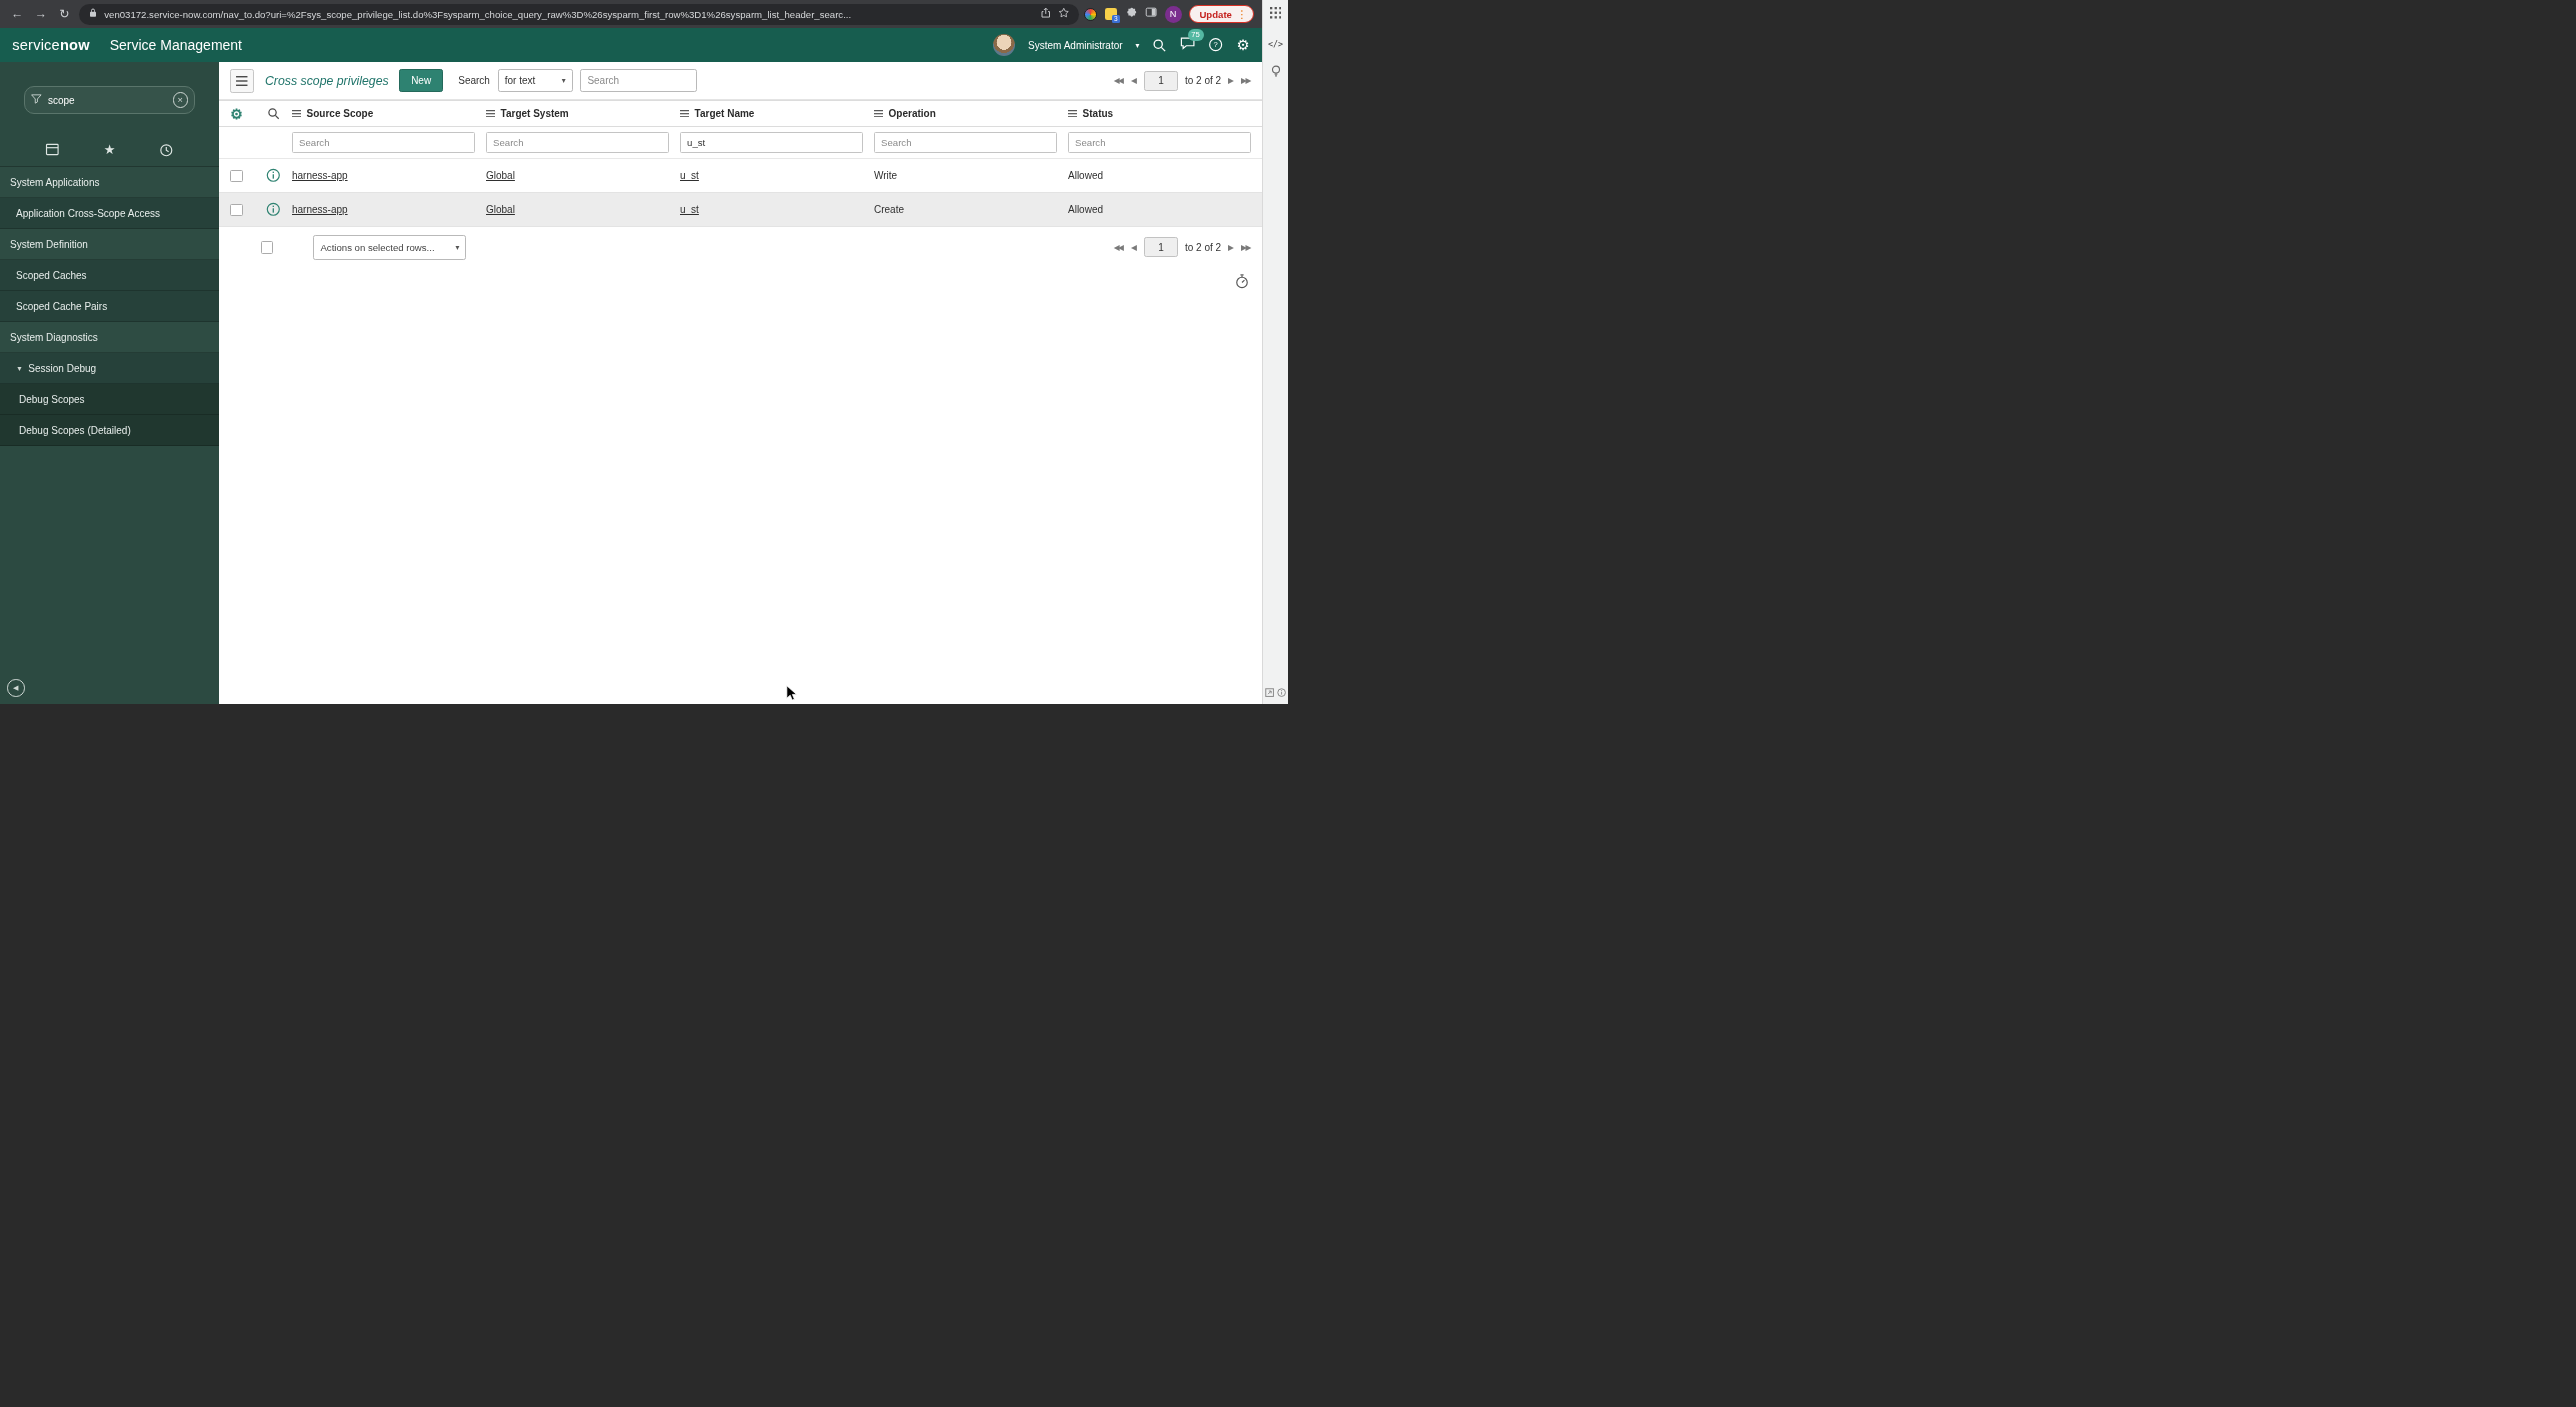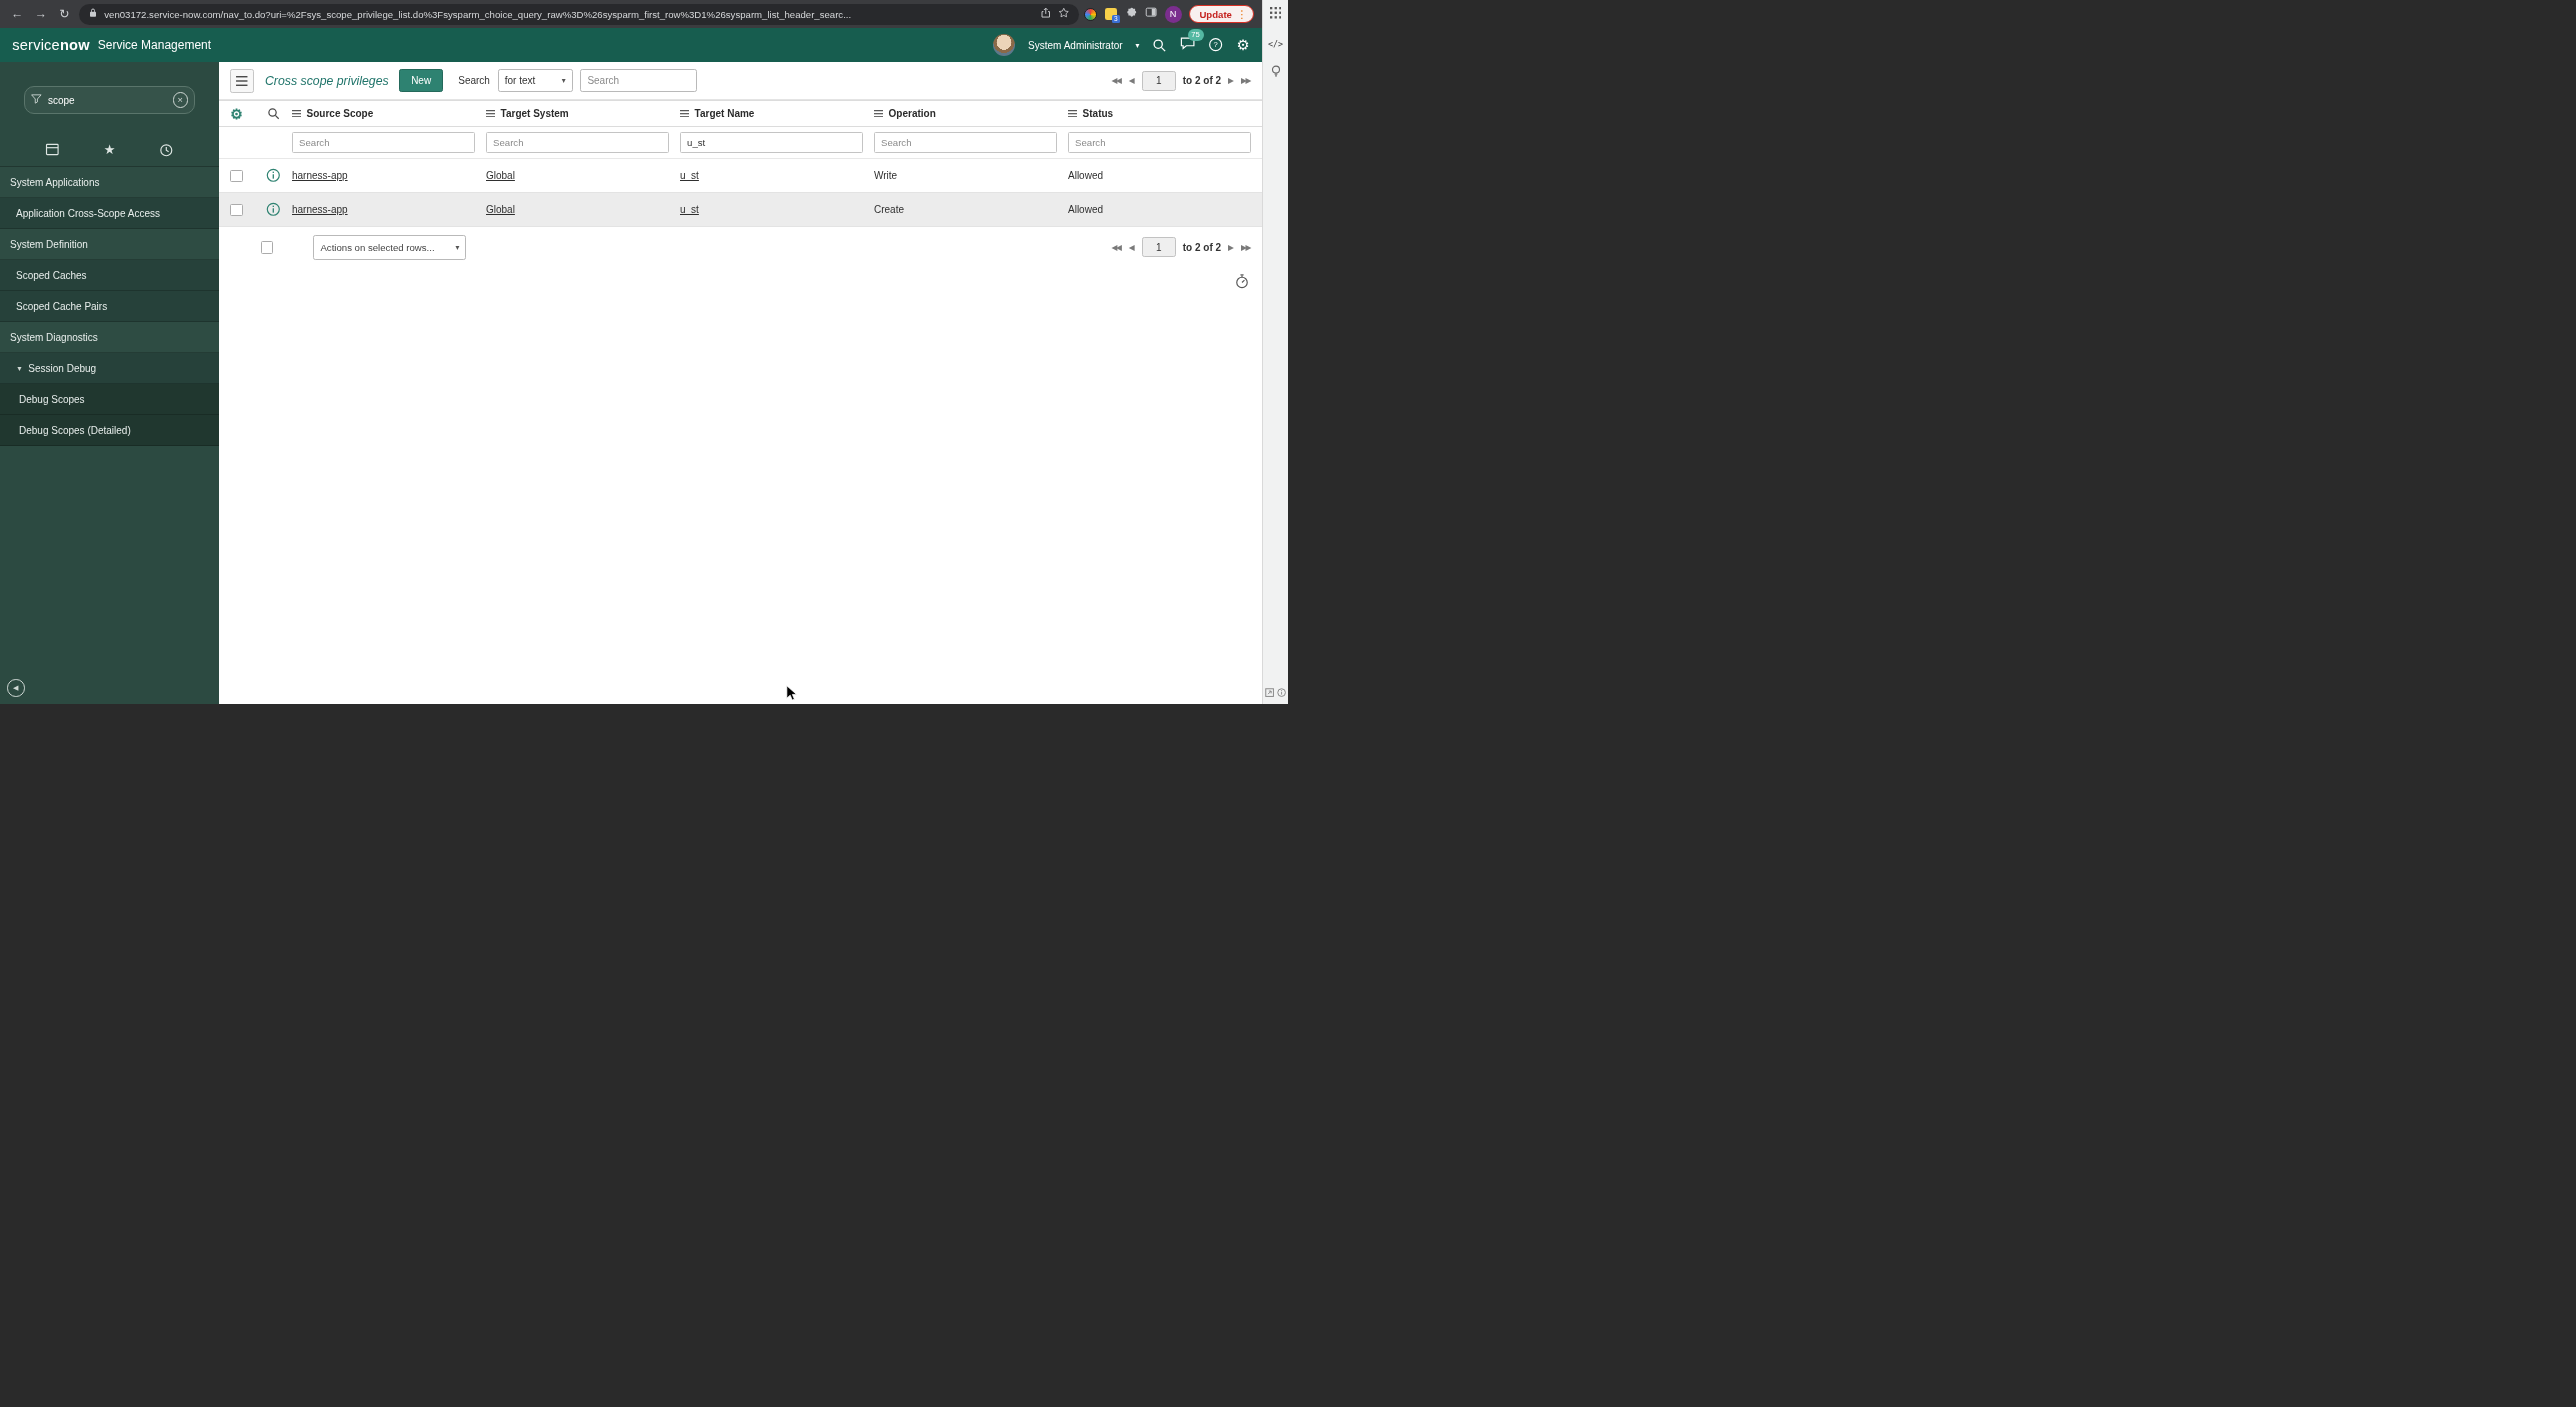--- a/index.html
+++ b/index.html
@@ -32,21 +32,21 @@
     display:flex; align-items:center; justify-content:center; cursor:pointer; }
   .update-chip { display:flex; align-items:center; gap:4.6px; background:#f8f0ef; border:1.2px solid #d93025;
     border-radius:10.7px; padding:2.3px 6.1px 2.3px 9.2px; cursor:pointer; }
   .update-chip .txt { color:#c5221f; font-size:9.6px; font-weight:bold; }
   .update-chip .kebab { color:#e8710a; font-size:10.7px; line-height:1; }
 
   
   .sn-header { height:34px; background:#175d4f; display:flex; align-items:center; padding:0 12.3px; flex:none; color:#fff; }
   .logo { font-size:14.6px; letter-spacing:0.2px; cursor:pointer; }
   .logo .now { font-weight:bold; }
-  .product { font-size:12px; margin-left:8px; }
+  .product { font-size:14px; margin-left:20px; }
   .hdr-right { margin-left:auto; display:flex; align-items:center; gap:13px; }
   .avatar { width:22px; height:22px; border-radius:50%;
     background:radial-gradient(circle at 50% 38%, #ecd4b8 0 42%, #8a6948 43% 60%, #5f788a 61%); cursor:pointer; }
   .user-name { font-size:10px; cursor:pointer; }
   .hdr-caret { font-size:7.7px; cursor:pointer; }
   .hdr-icon { cursor:pointer; display:flex; align-items:center; }
   .chat-wrap { position:relative; cursor:pointer; }
   .count-badge { position:absolute; top:-7px; right:-8.4px; background:#54b8a2; color:#fff; font-size:7.7px;
     padding:1.2px 3.8px; border-radius:6.1px; }
   .gear-glyph { font-size:14.6px; color:#fff; cursor:pointer; line-height:1; }
@@ -88,21 +88,21 @@
   .type-select { width:75px; }
   .sel-caret { font-size:7.7px; color:#555; margin-left:6.1px; }
   .main-search { width:117px; height:23px; border:0.8px solid #b9b9b9; border-radius:2.3px; padding:0 6.1px;
     font-size:10px; color:#333; }
   .main-search::placeholder, .filter-input::placeholder { color:#8a8a8a; }
 
   .pager { margin-left:auto; display:flex; align-items:center; gap:7px; color:#7a7a7a; }
   .pg-btn { font-size:7.7px; letter-spacing:-1.5px; cursor:pointer; padding-right:1.5px; }
   .pg-input { width:34px; height:20px; background:#efefef; border:0.8px solid #c2c2c2; border-radius:2.3px;
     display:flex; align-items:center; justify-content:center; font-size:10px; color:#333; cursor:text; }
-  .pg-range { font-size:10px; color:#333; letter-spacing:0;font-weight:bold; }
+  .pg-range { font-size:10px; color:#333; letter-spacing:0; }
 
   .crumb-row { height:31px; display:flex; align-items:center; gap:11.5px; padding:0 13px; flex:none; }
   .crumb { font-size:10px; display:flex; align-items:center; gap:5.4px; }
   .crumb .lnk { color:#1f7b6f; cursor:pointer; }
   .crumb .sep { color:#777; }
   .tool-icon { cursor:pointer; display:flex; align-items:center; }
 
   
   .list-grid { display:grid; grid-template-columns:35px 38px repeat(5, 1fr); border-top:0.8px solid #dcdcdc; flex:none; }
   .hdr-cell { height:26px; display:flex; align-items:center; gap:5.4px; font-size:10px; font-weight:bold;

